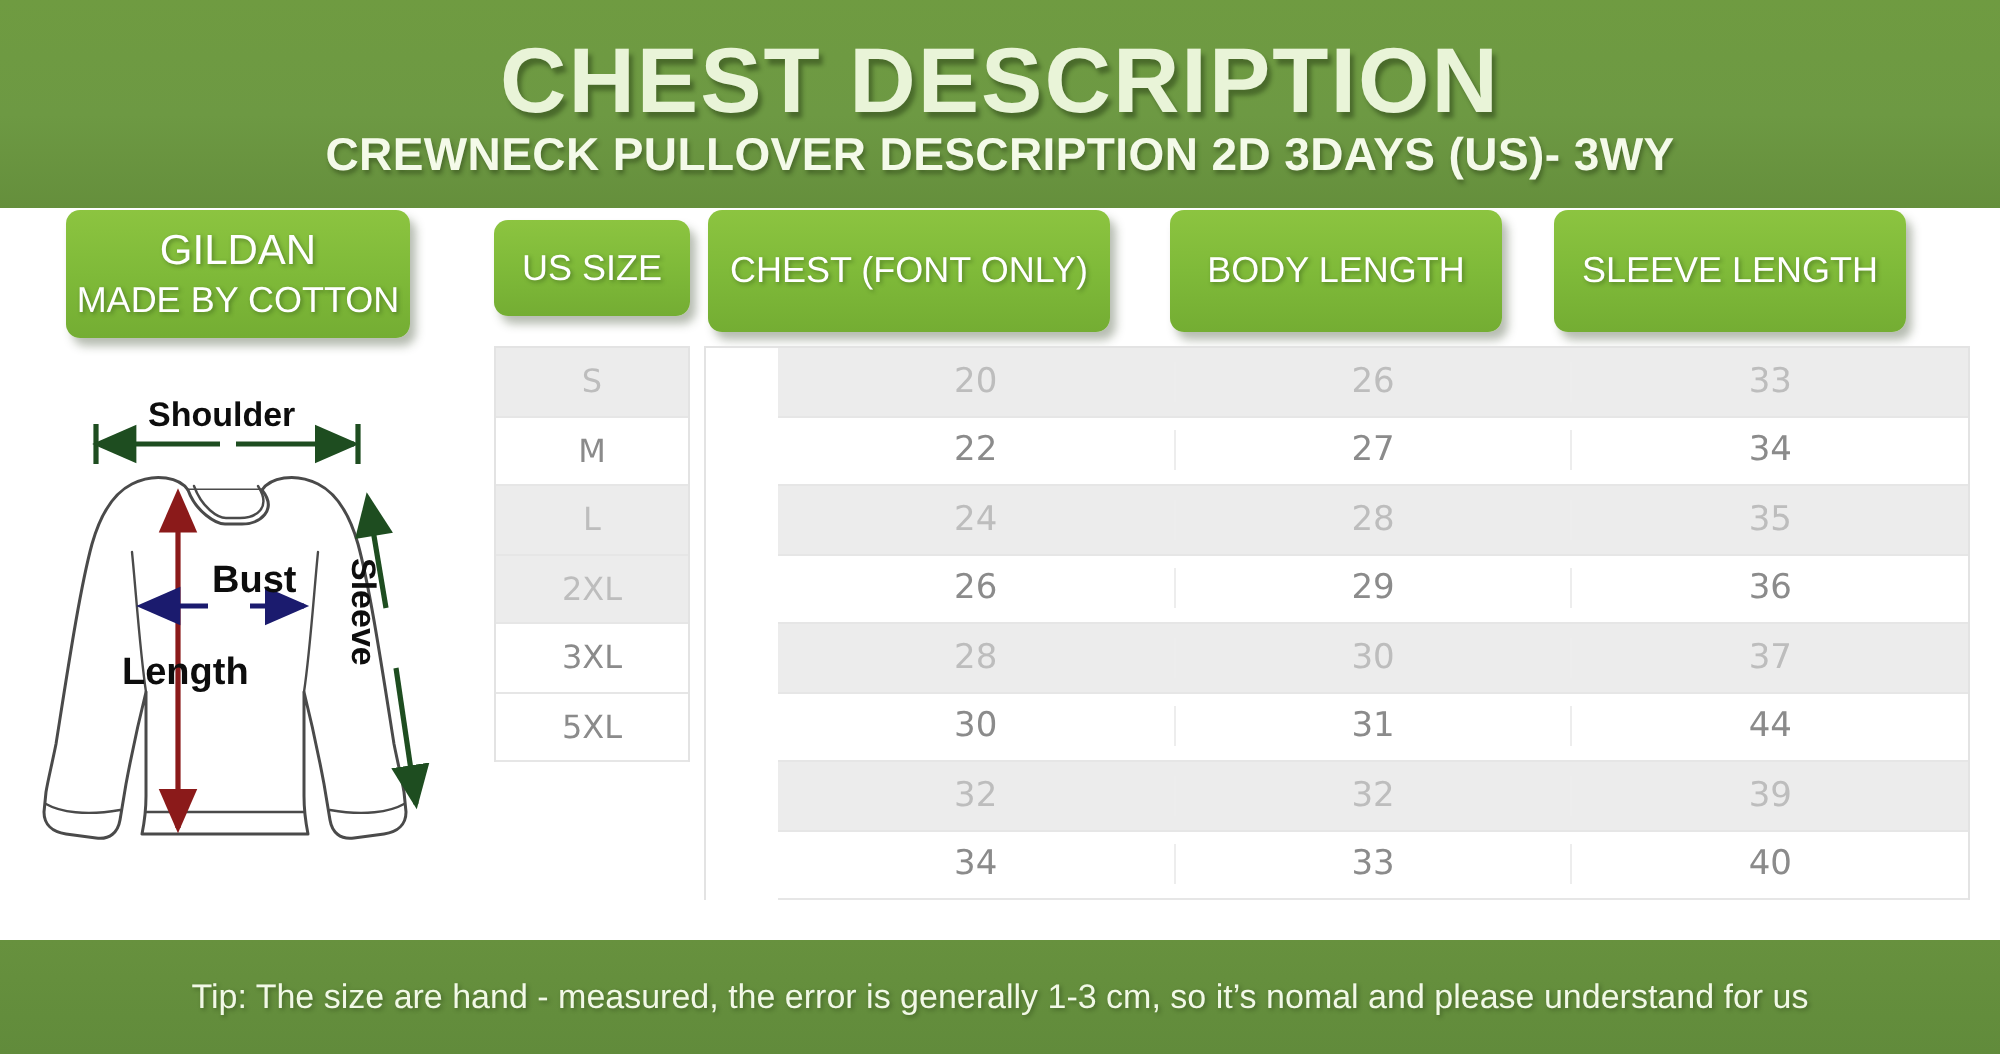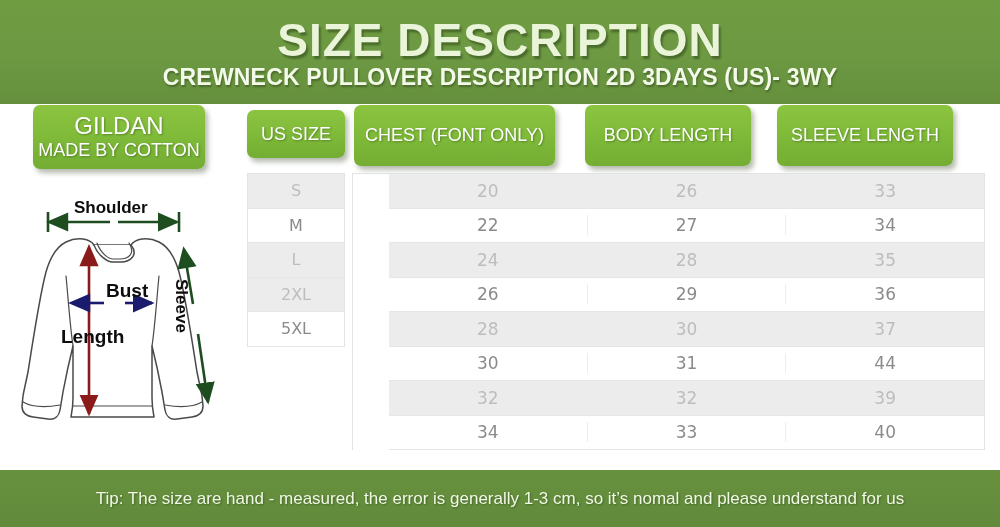--- a/index.html
+++ b/index.html
@@ -68,21 +68,21 @@
     justify-content: center;
     text-shadow: 1px 1px 2px rgba(40,70,20,0.45);
     white-space: nowrap;
   }
 
   .pill-gildan {
     left: 33px; top: 105px;
     width: 172px; height: 64px;
     font-size: 19px;
   }
-  .pill-gildan .l1 { font-size: 24px; line-height: 25px; }
+  .pill-gildan .l1 { font-size: 21px; line-height: 25px; }
   .pill-gildan .l2 { font-size: 18px; line-height: 24px; }
 
   .pill-ussize  { left: 247px; top: 110px; width: 98px;  height: 48px; font-size: 18px; }
   .pill-chest   { left: 354px; top: 105px; width: 201px; height: 61px; font-size: 18px; }
   .pill-body    { left: 585px; top: 105px; width: 166px; height: 61px; font-size: 18px; }
   .pill-sleeve  { left: 777px; top: 105px; width: 176px; height: 61px; font-size: 18px; }
 
   
   .diagram {
     position: absolute;
@@ -169,21 +169,21 @@
     text-shadow: 1px 1px 2px rgba(25,45,12,0.4);
     white-space: nowrap;
   }
 </style>
 </head>
 <body>
 
 <div id="page">
 
   <div class="header-band"></div>
-  <div class="title-main">SIZE DESCRIPTION</div>
+  <div class="title-main">CHEST DESCRIPTION</div>
   <div class="title-sub">CREWNECK PULLOVER DESCRIPTION 2D 3DAYS (US)- 3WY</div>
 
   <div class="pill pill-gildan">
     <span class="l1">GILDAN</span>
     <span class="l2">MADE BY COTTON</span>
   </div>
   <div class="pill pill-ussize">US SIZE</div>
   <div class="pill pill-chest">CHEST (FONT ONLY)</div>
   <div class="pill pill-body">BODY LENGTH</div>
   <div class="pill pill-sleeve">SLEEVE LENGTH</div>
@@ -291,20 +291,23 @@
         <div class="trow plain">
           <div class="tcell bold">M</div>
         </div>
         <div class="trow shade">
           <div class="tcell faint">L</div>
         </div>
         <div class="trow shade">
           <div class="tcell faint">2XL</div>
         </div>
         <div class="trow plain">
+          <div class="tcell bold">3XL</div>
+        </div>
+        <div class="trow plain">
           <div class="tcell bold">5XL</div>
         </div>
       </div>
     <div class="col-data" id="col-data">
         <div class="trow shade">
           <div class="tcell faint">20</div>
           <div class="tcell faint">26</div>
           <div class="tcell faint">33</div>
         </div>
         <div class="trow plain">

